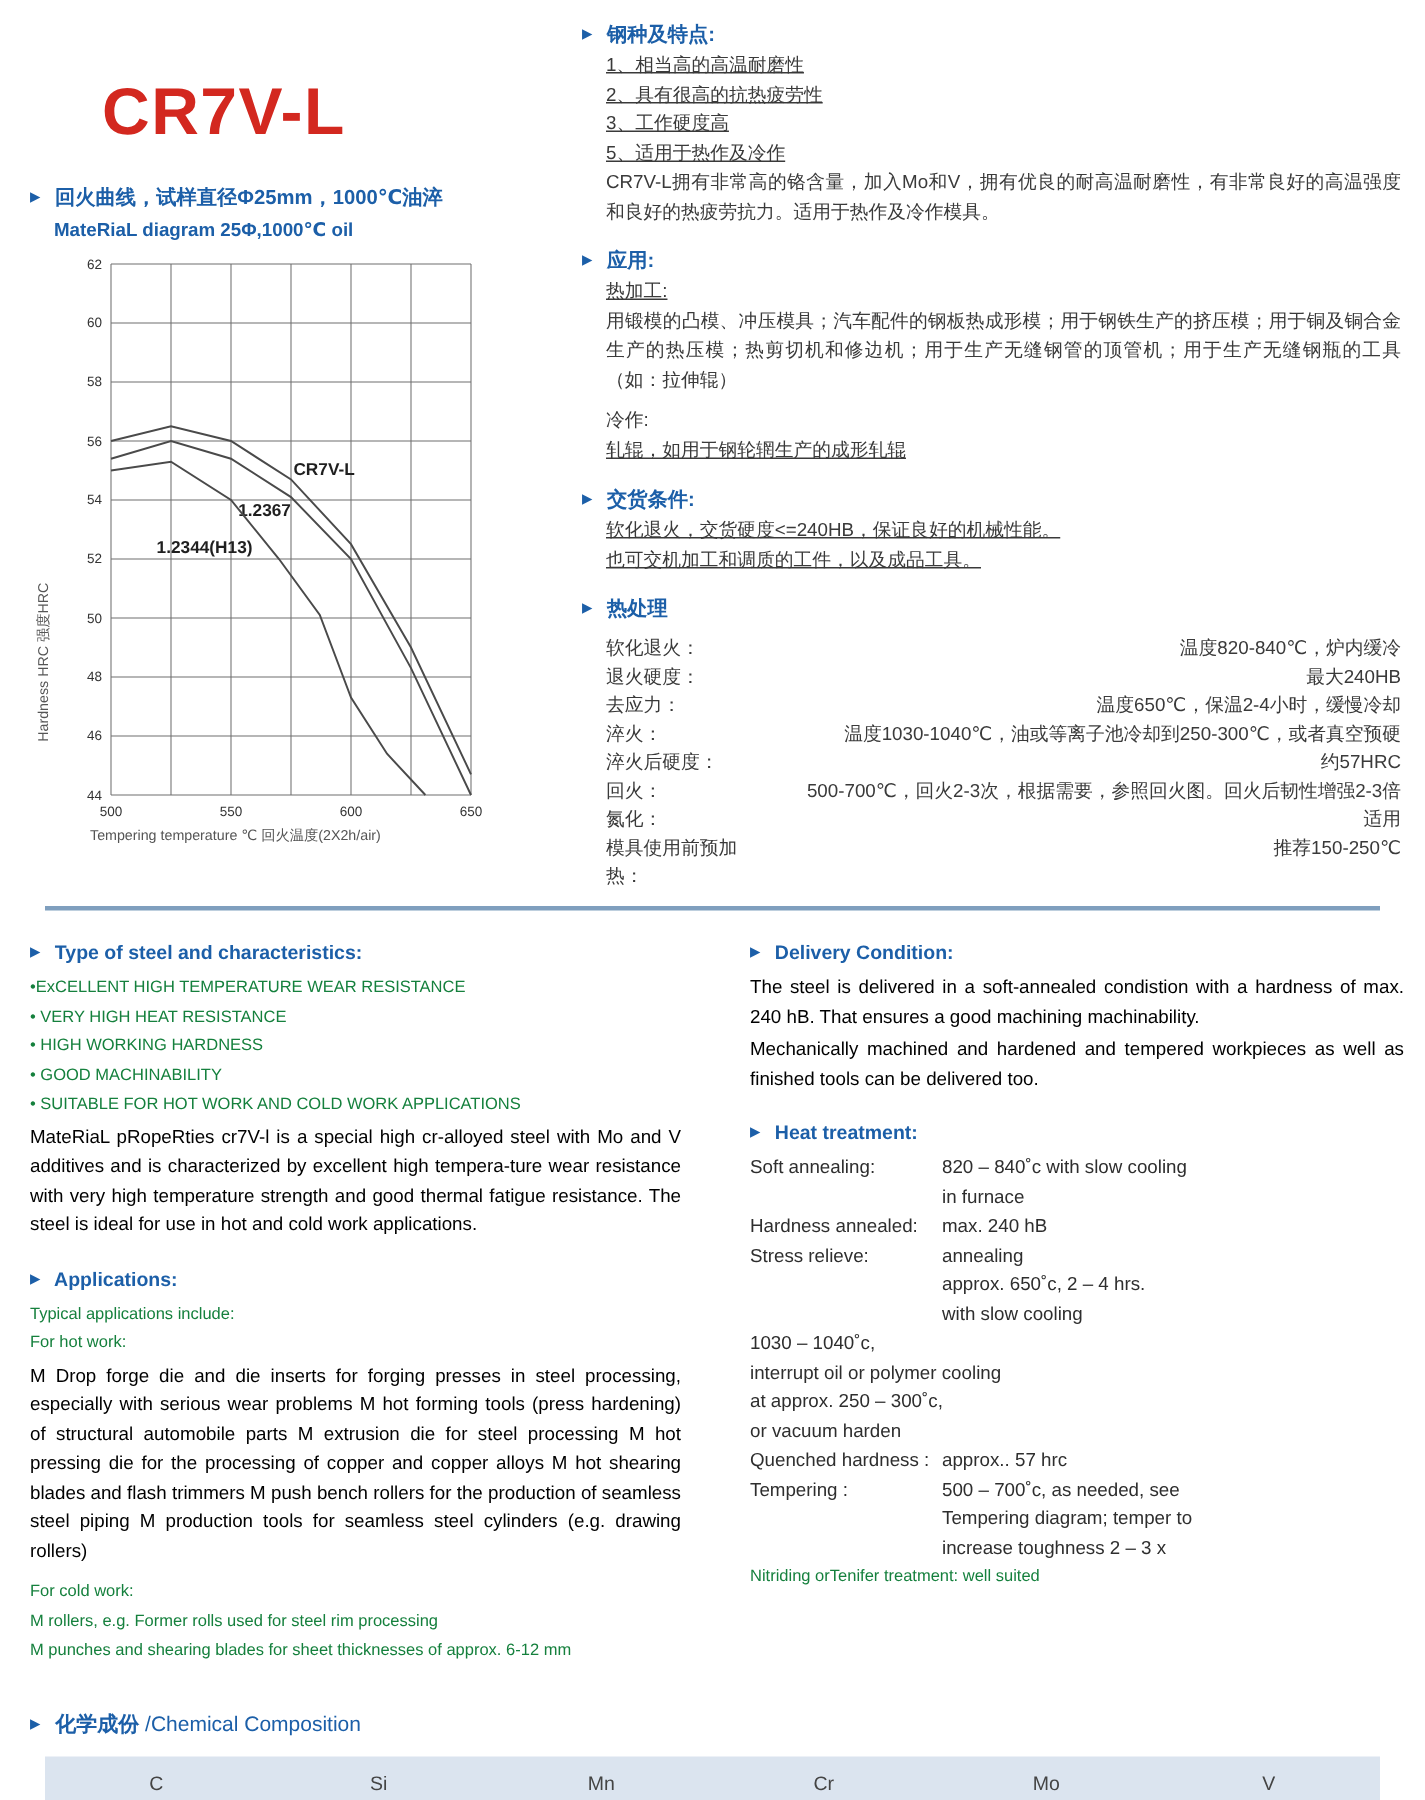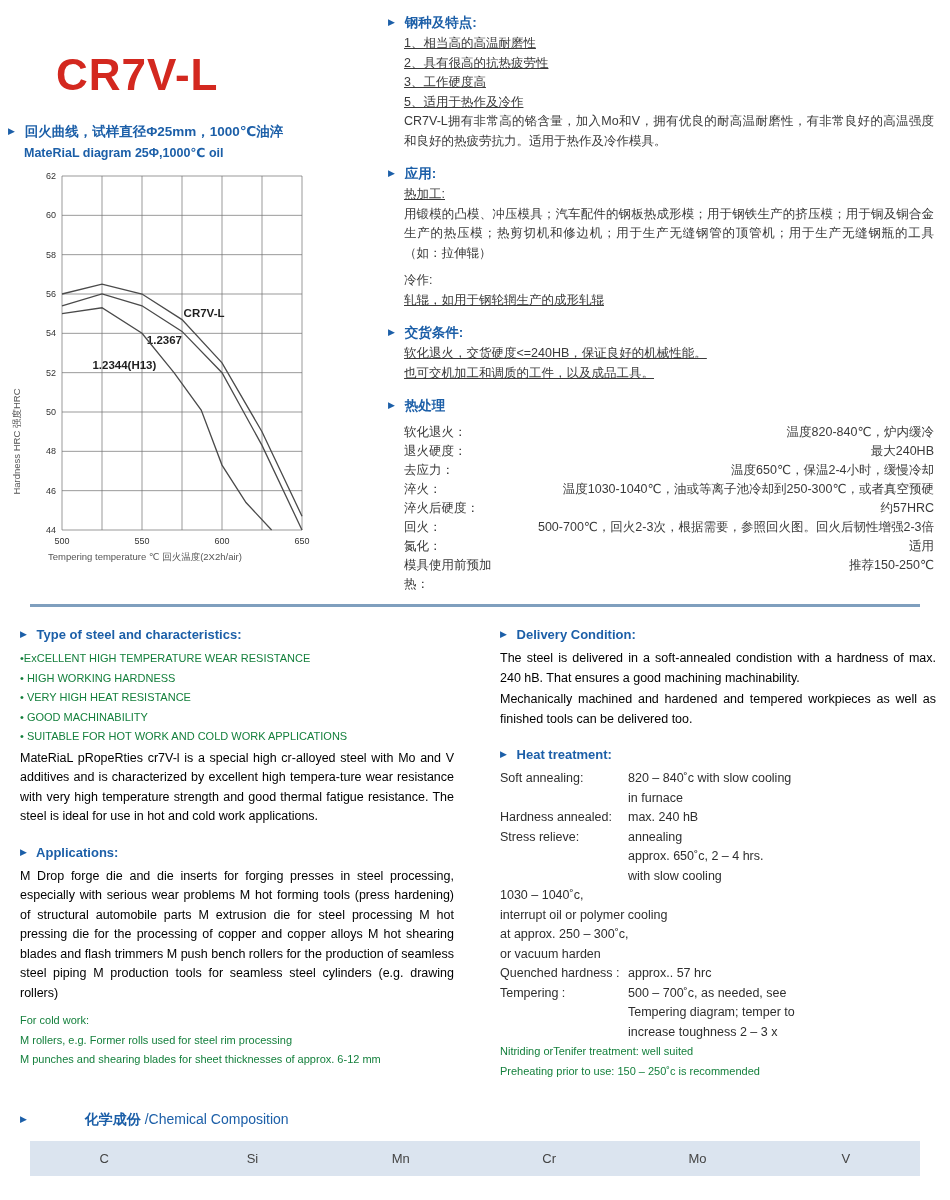--- a/index.html
+++ b/index.html
@@ -5,21 +5,21 @@
   * { box-sizing: border-box; }
   html,body { margin:0; padding:0; }
   body {
     width:950px; height:1200px; background:#ffffff; overflow:hidden;
     font-family:"Liberation Sans","DejaVu Sans",sans-serif; color:#3a3a3a;
   }
   .page { width:950px; height:1200px; position:relative; }
 
   
   .top-row { display:flex; height:600px; }
-  .col-chart { width:376px; padding-left:8px; flex:none; }
+  .col-chart { width:376px; padding-left:20px; flex:none; }
   .main-title { color:#d3281f; font-size:44px; font-weight:bold; letter-spacing:1px; margin:50px 0 0 48px; }
   .sec-head { color:#1c5fa8; font-weight:bold; font-size:13.5px; line-height:20px; }
   .arr { font-size:9px; margin-right:6px; position:relative; top:-2px; color:#1c5fa8; }
   .col-chart .sec-head { margin-top:22px; }
   .sec-sub { color:#1c5fa8; font-weight:bold; font-size:12.5px; margin:2px 0 0 16px; }
   .chart-mount { margin-top:6px; }
   svg text { font-family:"Liberation Sans","DejaVu Sans",sans-serif; }
   .grid line { stroke:#6f6f6f; stroke-width:0.7; }
   .curves polyline { fill:none; stroke:#4a4a4a; stroke-width:1.3; }
   .ticks text { font-size:9px; fill:#333; }
@@ -49,21 +49,21 @@
   .en-line { font-size:11px; line-height:19.5px; color:#15803d; }
   .en-par { font-size:12.5px; line-height:19.5px; color:#000000; text-align:justify; margin-top:2px; }
   .en-gap { height:8px; }
   .eht-row { display:flex; font-size:12.5px; line-height:19.5px; color:#2e2e2e; }
   .eht-row .lbl { width:128px; flex:none; }
   .eht-row .val { flex:1; white-space:pre-line; }
 
   
   .comp-wrap { padding:14px 30px 0 20px; }
   .comp-head-line { font-size:14px; color:#1c5fa8; margin-bottom:12px; }
-  .comp-head-line .zh { font-weight:bold;margin-left:48px; }
+  .comp-head-line .zh { font-weight:bold; }
   .comp-head-line .en { font-weight:normal; }
   .comp-table { margin-left:10px; }
   .comp-row { display:flex; }
   .comp-row.hdr { background:#dbe4ef; height:35px; margin-bottom:5px; }
   .comp-cell { flex:1; display:flex; align-items:center; justify-content:center;
                font-size:13px; color:#444; }
 </style>
 </head>
 <body>
 
@@ -232,33 +232,38 @@
 
     <div class="mid-left">
       <div class="en-sec">
         <div class="en-head">
           <span class="arr">▶</span>
           <span>Type of steel and characteristics:</span>
         </div>
         <div>
 
         <div class="en-line">•ExCELLENT HIGH TEMPERATURE WEAR RESISTANCE</div>
+            <div class="en-line">• VERY HIGH HEAT RESISTANCE</div>
             <div class="en-line">• HIGH WORKING HARDNESS</div>
-            <div class="en-line">• VERY HIGH HEAT RESISTANCE</div>
             <div class="en-line">• GOOD MACHINABILITY</div>
             <div class="en-line">• SUITABLE FOR HOT WORK AND COLD WORK APPLICATIONS</div>
           </div>
         <div class="en-par">MateRiaL pRopeRties cr7V-l is a special high cr-alloyed steel with Mo and V additives and is characterized by excellent high tempera-ture wear resistance with very high temperature strength and good thermal fatigue resistance. The steel is ideal for use in hot and cold work applications.</div>
       </div>
 
       <div class="en-sec">
         <div class="en-head">
           <span class="arr">▶</span>
           <span>Applications:</span>
         </div>
+        <div>
+
+        <div class="en-line">Typical applications include:</div>
+            <div class="en-line">For hot work:</div>
+          </div>
         <div class="en-par">M Drop forge die and die inserts for forging presses in steel processing, especially with serious wear problems M hot forming tools (press hardening) of structural automobile parts M extrusion die for steel processing M hot pressing die for the processing of copper and copper alloys  M hot shearing blades and flash trimmers M push bench rollers for the production of seamless steel piping M production tools for seamless steel cylinders (e.g. drawing rollers)</div>
         <div class="en-gap"></div>
         <div class="en-line">For cold work:</div>
         <div>
 
         <div class="en-line">M rollers, e.g. Former rolls used for steel rim processing</div>
             <div class="en-line">M punches and shearing blades for sheet thicknesses of approx. 6-12 mm</div>
           </div>
       </div>
     </div>
@@ -316,21 +321,20 @@
             <div class="eht-row">
               <div class="lbl">Tempering :</div>
               <div class="val">500 – 700˚c, as needed, see
 Tempering diagram; temper to
 increase toughness 2 – 3 x</div>
             </div>
           </div>
         <div>
 
         <div class="en-line">Nitriding orTenifer treatment: well suited</div>
-            <div class="en-line">Preheating prior to use:  150 – 250˚c is recommended</div>
           </div>
       </div>
     </div>
   </div>
 
   <div class="comp-wrap">
     <div class="comp-head-line">
       <span class="arr">▶</span>
       <span class="zh">化学成份 </span><span class="en">/Chemical Composition</span>
     </div>

